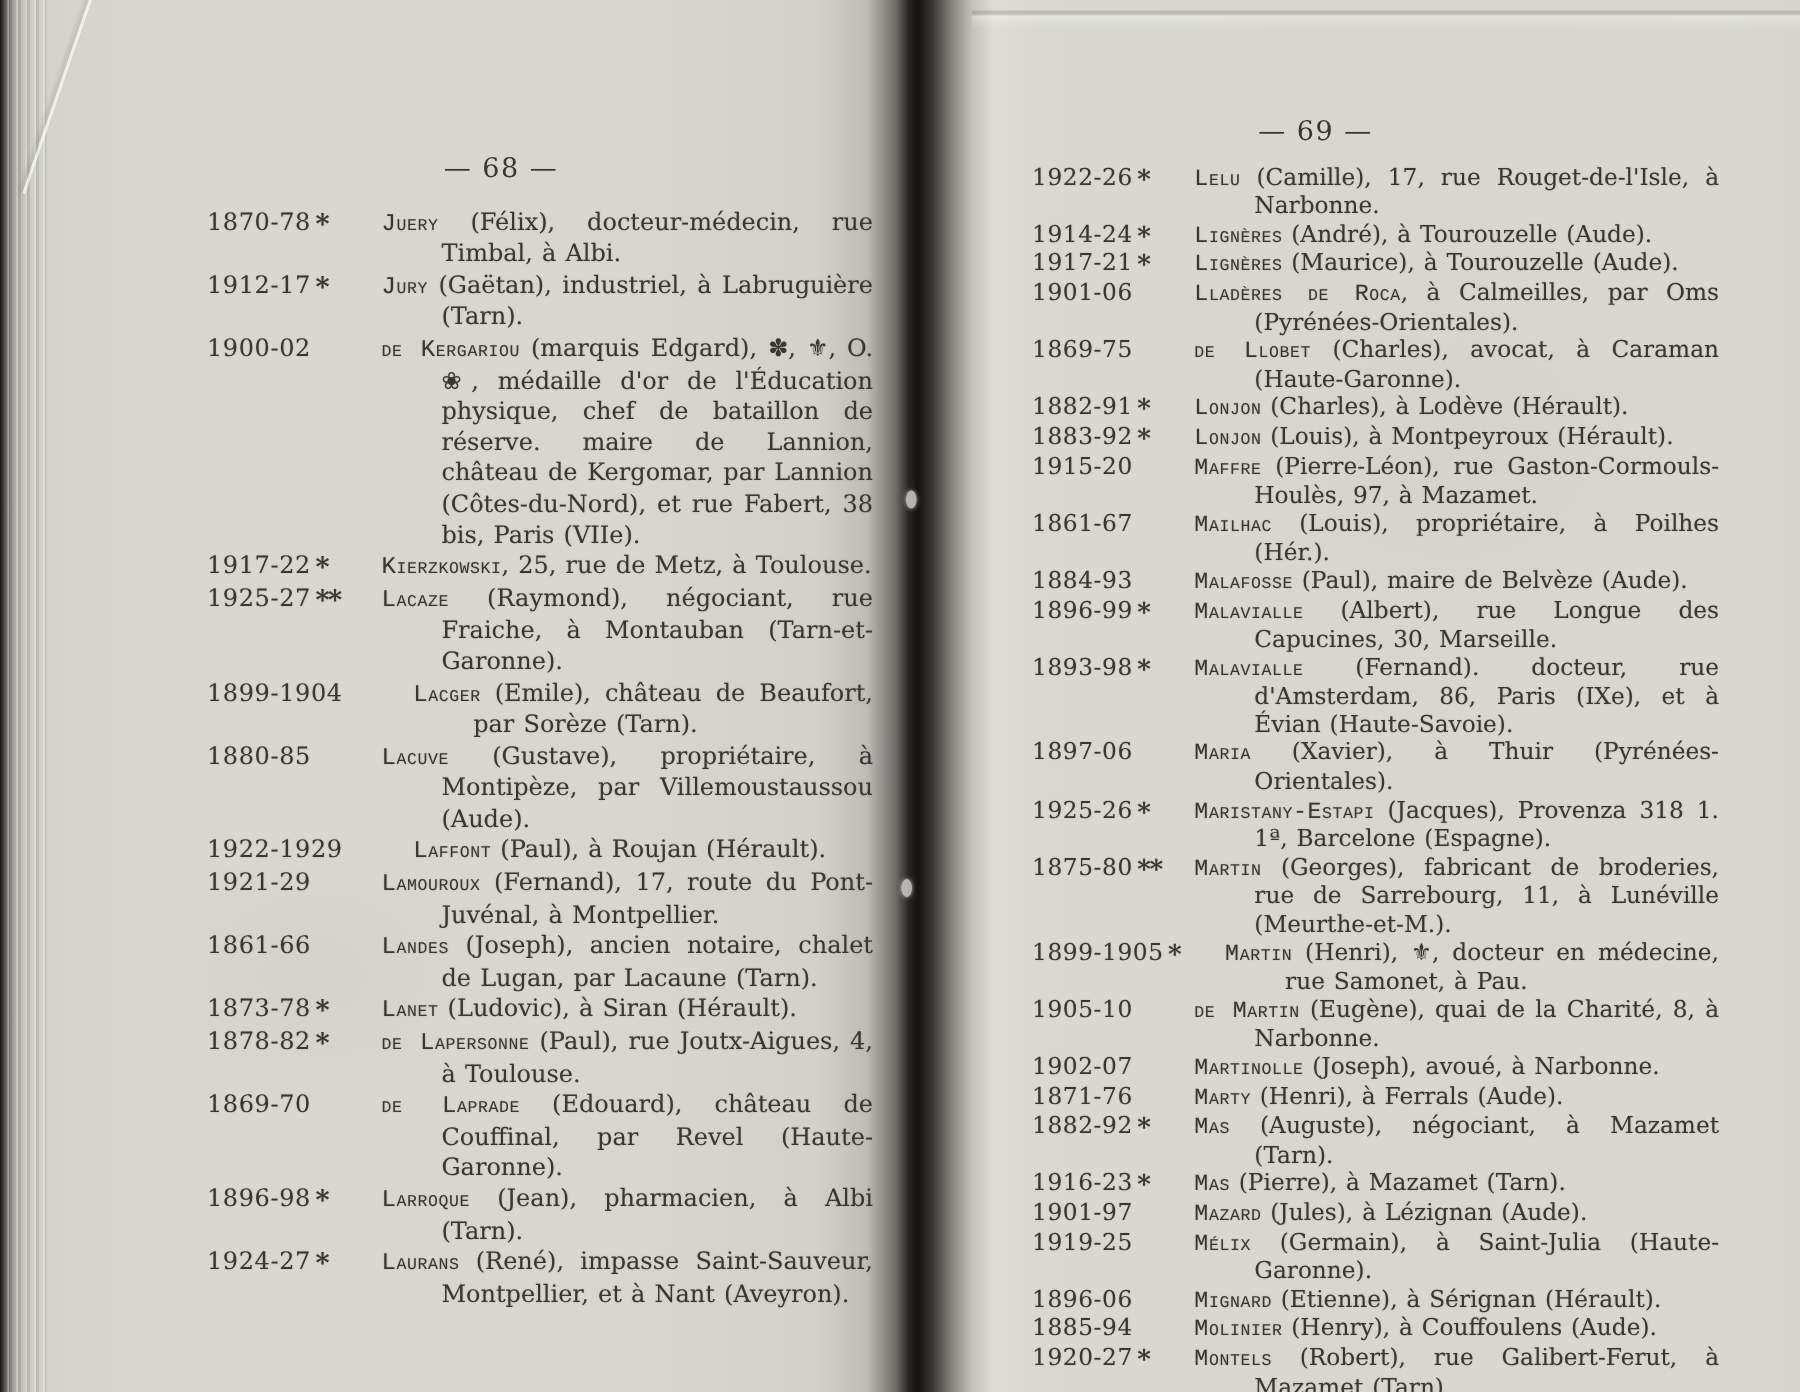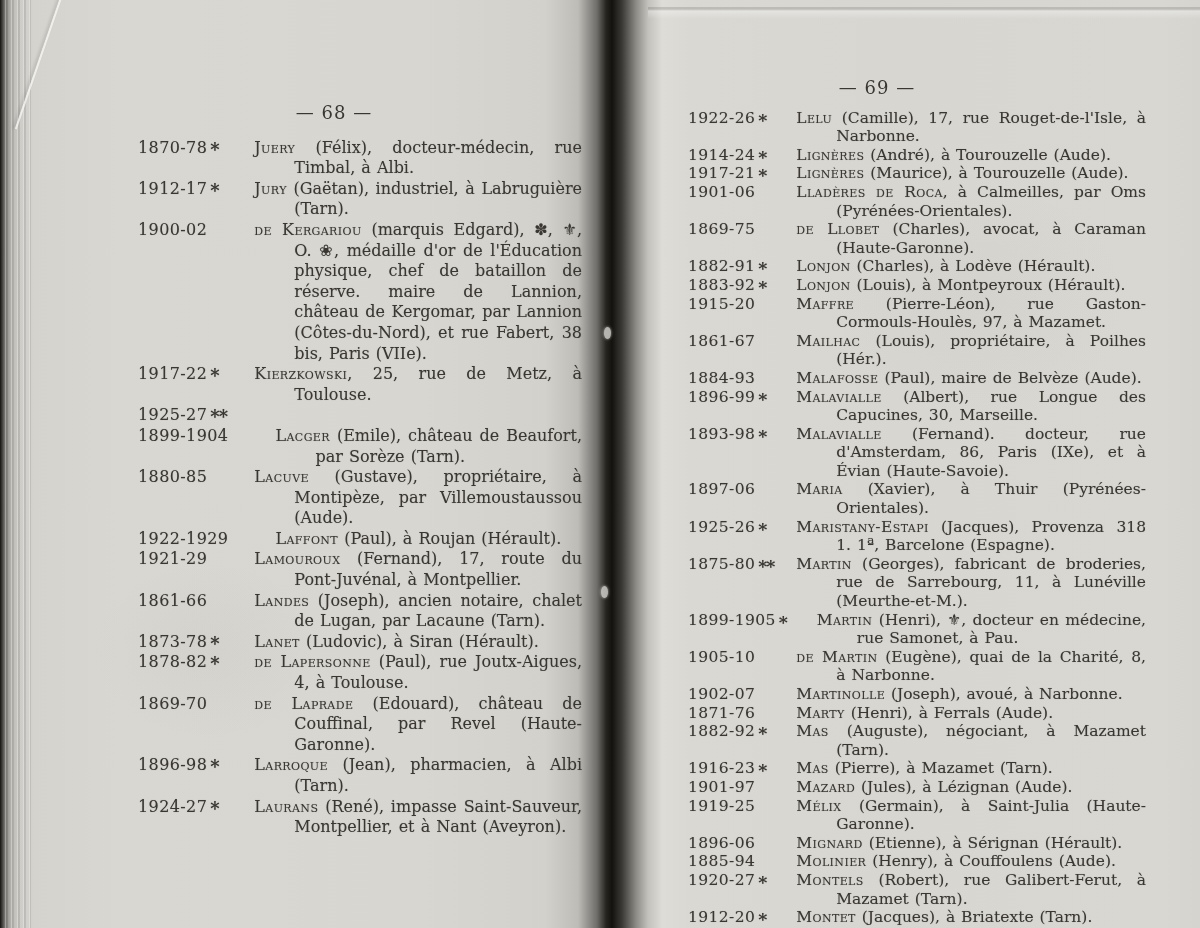--- a/index.html
+++ b/index.html
@@ -112,20 +112,21 @@
     flex: 1;
     padding-left: 40px;
     text-indent: -40px;
     text-align: justify;
     word-spacing: 1px;
   }
 
   .name {
     font-variant: small-caps;
     letter-spacing: 0.4px;
+    font-family: Liberation Mono, monospace;
   }
 </style>
 </head>
 <body>
 
 <div class="scan">
 
   <div class="page-edges"></div>
   <div class="crease-tl"></div>
   <div class="crease-tr"></div>
@@ -157,20 +158,21 @@
 
   <div class="entry">
     <span class="years">1917-22</span>
     <span class="stars">*</span>
     <span class="text"><span class="name">Kierzkowski</span><span class="rest">, 25, rue de Metz, à Toulouse.</span></span>
   </div>
 
   <div class="entry">
     <span class="years">1925-27</span>
     <span class="stars">**</span>
+    <span class="text"><span class="name">Lacaze</span><span class="rest"> (Raymond), négociant, rue Fraiche, à Montauban (Tarn-et-Garonne).</span></span>
   </div>
 
   <div class="entry">
     <span class="years">1899-1904</span>
     <span class="stars"></span>
     <span class="text"><span class="name">Lacger</span><span class="rest"> (Emile), château de Beaufort, par Sorèze (Tarn).</span></span>
   </div>
 
   <div class="entry">
     <span class="years">1880-85</span>

